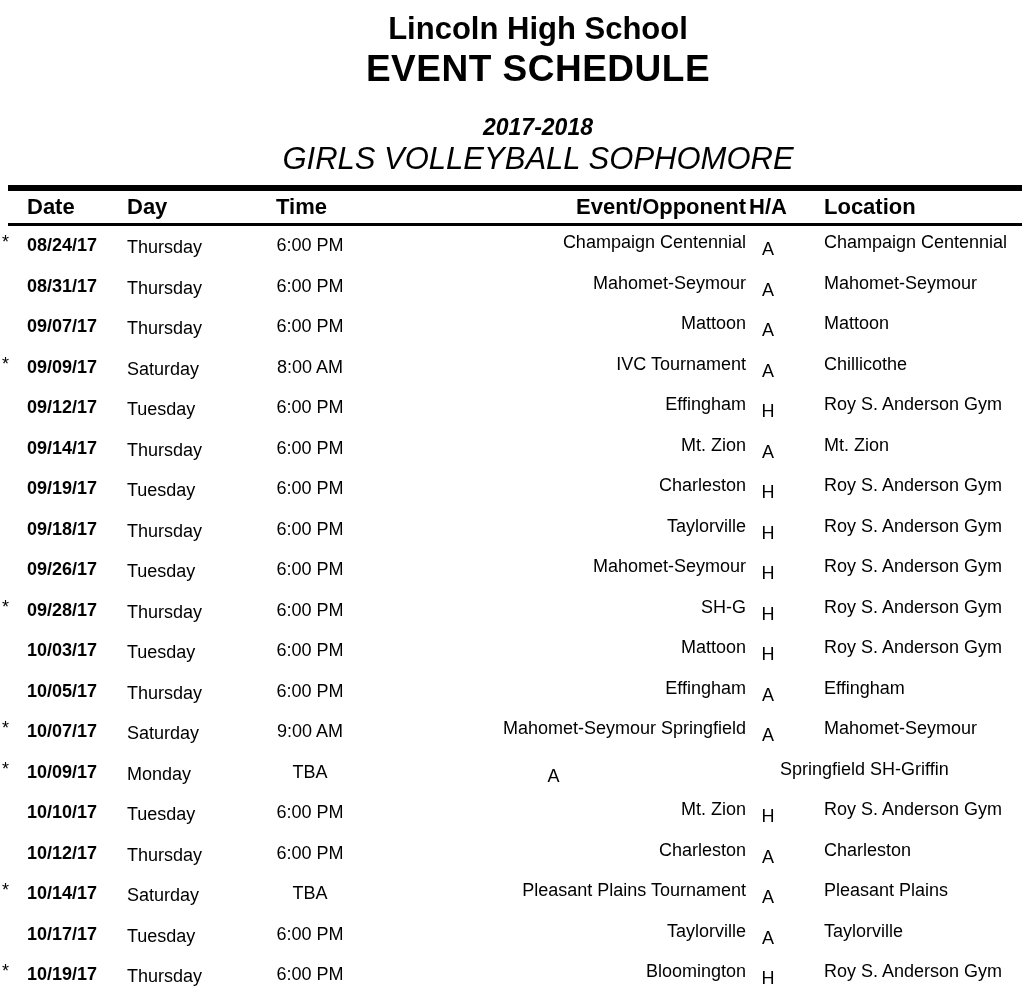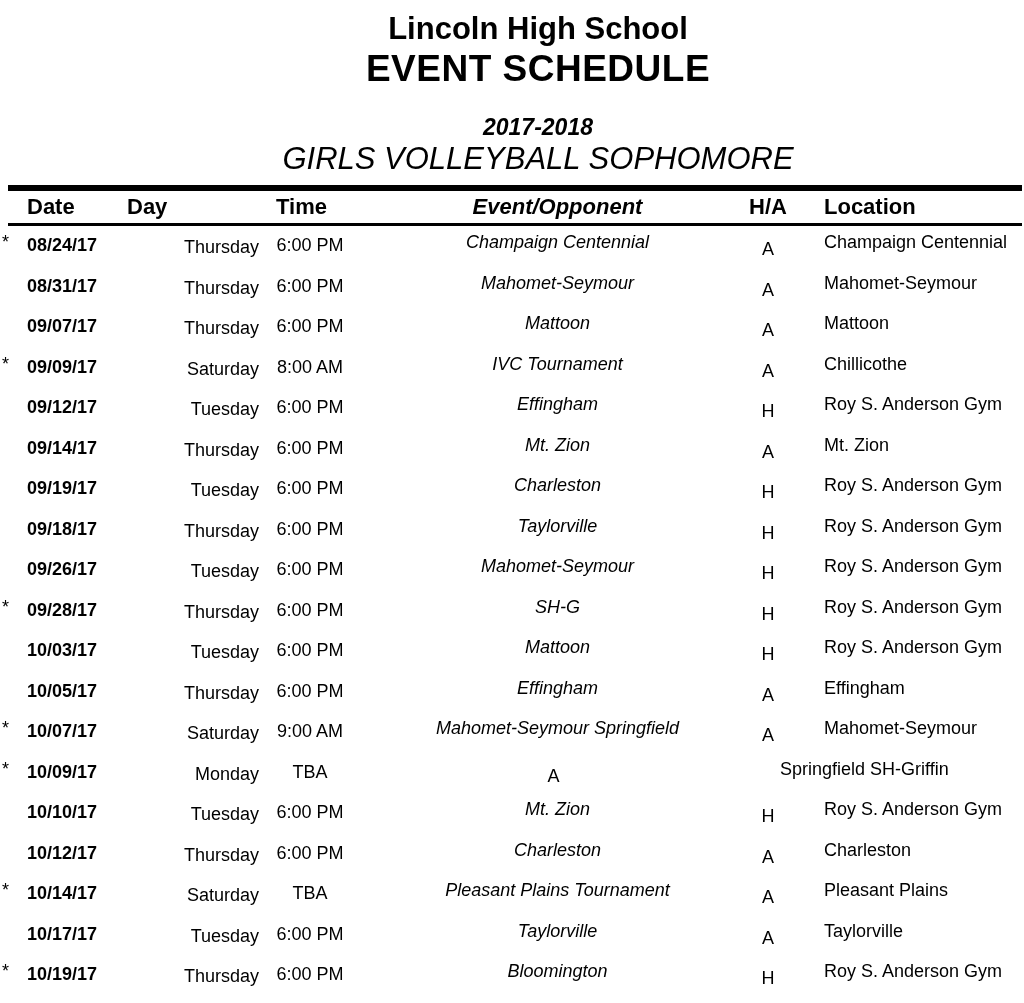--- a/index.html
+++ b/index.html
@@ -76,23 +76,23 @@
   .hdr-row .c-ha   { text-align: center; }
   .hdr-row .c-loc  { padding-left: 34px; }
   .row {
     height: 40.5px;
     line-height: 40.5px;
     font-size: 18px;
     white-space: nowrap;
   }
   .c-star  { text-align: left; }
   .c-date  { text-align: left; }
-  .c-day   { text-align: right; }
+  .c-day   { text-align: left; }
   .c-time  { text-align: center; }
-  .c-event { text-align: center; padding-left: 8px; font-style: italic; }
+  .c-event { text-align: right; padding-left: 8px; }
   .c-ha    { text-align: center; }
   .c-loc   { text-align: left; padding-left: 34px; }
   
   #rows .c-star  { transform: translateY(-4px); }
   #rows .c-date  { transform: translateY(-1px); font-weight: bold; }
   #rows .c-day   { transform: translateY(1px); }
   #rows .c-time  { transform: translateY(-1px); }
   #rows .c-event { transform: translateY(-4px); }
   #rows .c-ha    { transform: translateY(3px); }
   #rows .c-loc   { transform: translateY(-4px); }

